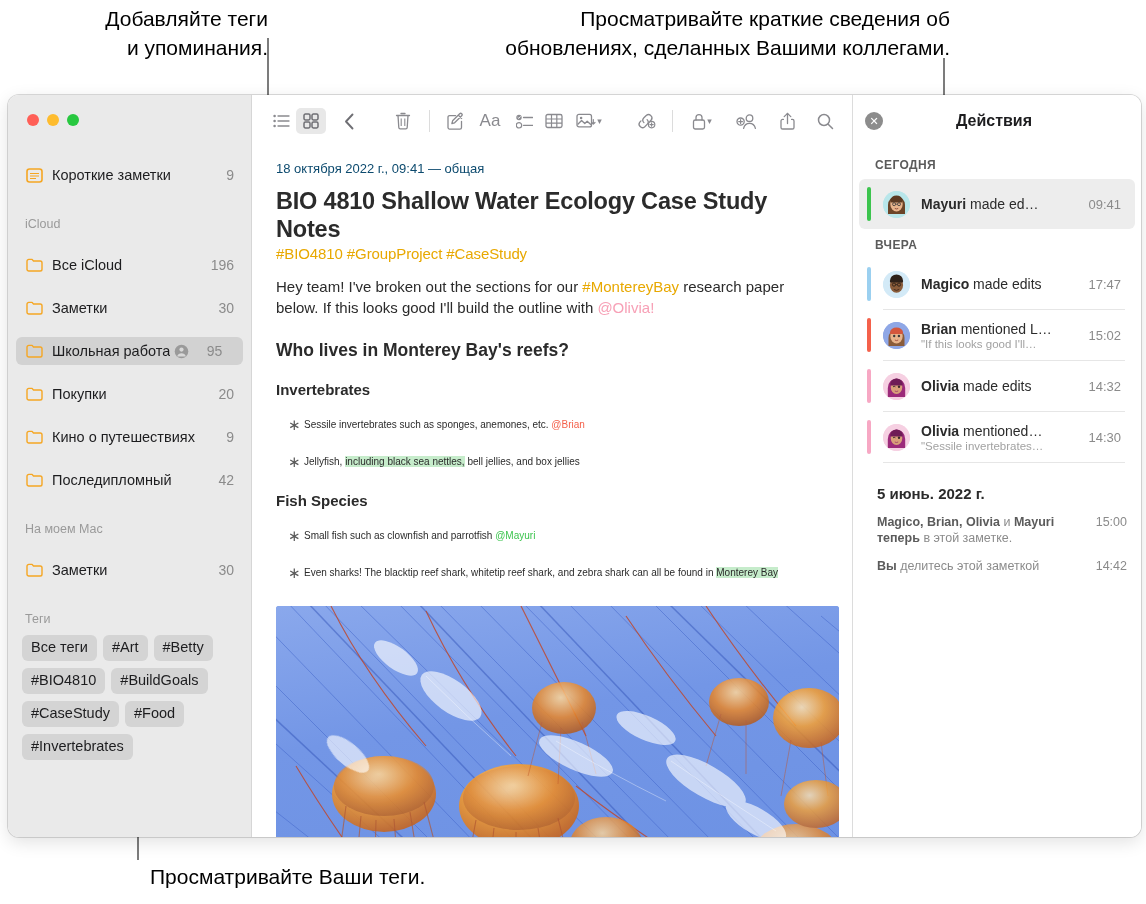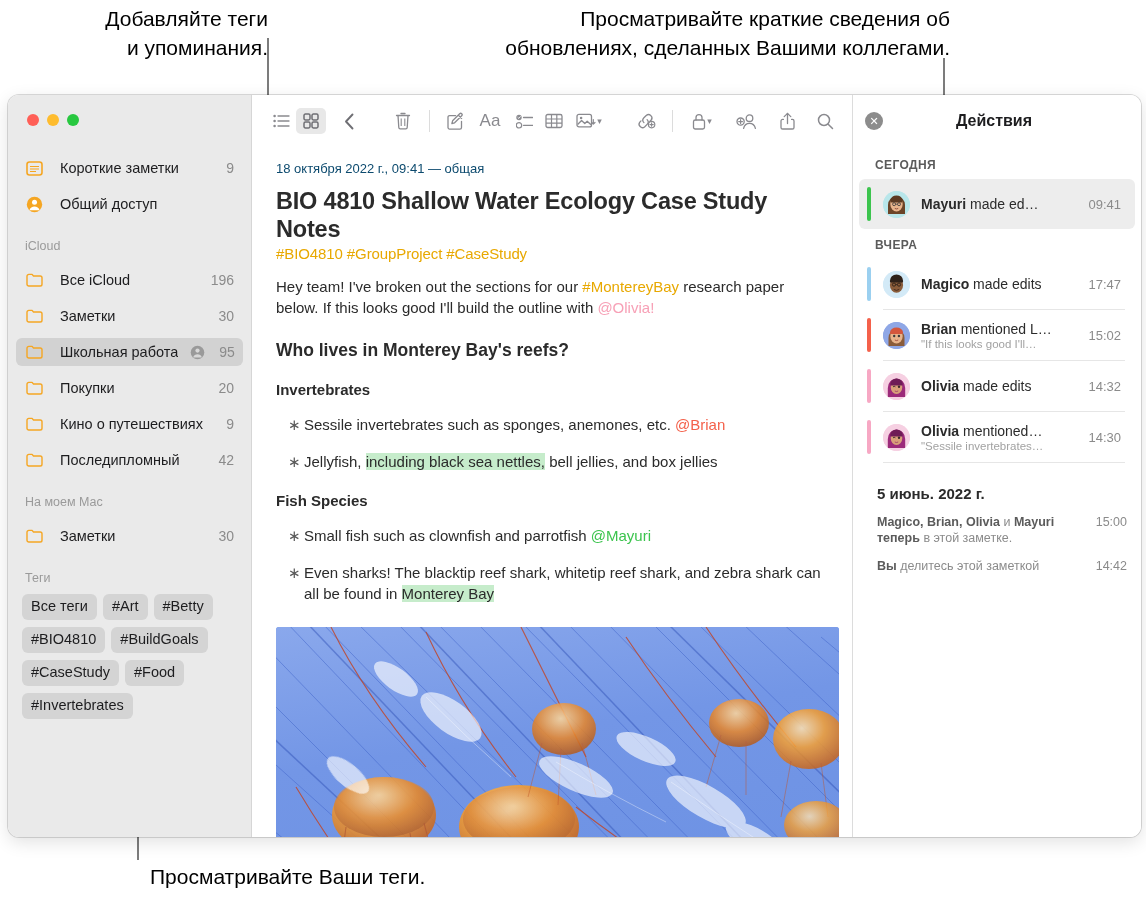--- a/index.html
+++ b/index.html
@@ -59,26 +59,25 @@
   .light { width: 12px; height: 12px; border-radius: 50%; }
   .light.red    { background: #ff5f57; }
   .light.yellow { background: #febc2e; }
   .light.green  { background: #28c840; }
 
   .sb-scroll { flex: 1; padding-top: 20px; overflow: hidden; }
 
   .sb-row {
     display: flex; align-items: center;
     height: 28px;
-    margin: 8px 8px;
+    margin: 15px 8px;
     padding: 0 9px;
     border-radius: 6px;
     font-size: 14.5px;
     color: #1d1d1f;
-    gap: 8px;
   }
   .sb-row.selected { background: #d2d2d2; }
   .sb-ico {
     width: 19px; height: 19px;
     margin-right: 8px;
     flex: 0 0 19px;
     display: flex; align-items: center; justify-content: center;
   }
   .sb-label { flex: 1; white-space: nowrap; overflow: hidden; }
   .sb-count { color: #8b8b8b; font-size: 14px; margin-left: 6px; }
@@ -177,21 +176,21 @@
     margin-top: 22px;
   }
   .note-h3 {
     font-size: 15px;
     font-weight: bold;
     color: #2b2b2b;
     margin-top: 20px;
   }
   .note-ul { list-style: none; margin-top: 2px; }
   .note-li {
-    font-size: 15px;
+    font-size: 10px;
     line-height: 21px;
     color: #2b2b2b;
     padding-left: 28px;
     position: relative;
     margin-top: 16px;
   }
   .note-li::before {
     content: "\2217";
     position: absolute;
     left: 12px; top: 0;
@@ -339,30 +338,20 @@
           <span class="sb-ico">
             <svg width="17" height="15" viewBox="0 0 17 15">
                 <rect x="1" y="1" width="15" height="13" rx="2.5" fill="none" stroke="#f5a623" stroke-width="1.6"></rect>
                 <path d="M4 5.5h9M4 8h9M4 10.5h6" stroke="#f5a623" stroke-width="1.1"></path>
               </svg>
           </span>
           <span class="sb-label">Короткие заметки</span>
           <span class="sb-count">9</span>
         </div>
 
-        <div class="sb-row">
-          <span class="sb-ico">
-            <svg width="17" height="17" viewBox="0 0 17 17">
-                <circle cx="8.5" cy="8.5" r="7.7" fill="#f5a623"></circle>
-                <circle cx="8.5" cy="6.3" r="2.5" fill="#ffffff"></circle>
-                <path d="M3.4 14.2c.8-2.5 2.8-3.7 5.1-3.7s4.3 1.2 5.1 3.7" fill="#ffffff"></path>
-              </svg>
-          </span>
-          <span class="sb-label">Общий доступ</span>
-        </div>
 
         <div class="sb-header">iCloud</div>
 
         <div class="sb-row">
           <span class="sb-ico">
             <svg width="17" height="14" viewBox="0 0 17 14">
                 <path d="M1 3.2a1.8 1.8 0 0 1 1.8-1.8h3.3l1.4 1.6h6.7A1.8 1.8 0 0 1 16 4.8v6.4A1.8 1.8 0 0 1 14.2 13H2.8A1.8 1.8 0 0 1 1 11.2z" fill="none" stroke="#f5a623" stroke-width="1.4" stroke-linejoin="round"></path>
               </svg>
           </span>
           <span class="sb-label">Все iCloud</span>

